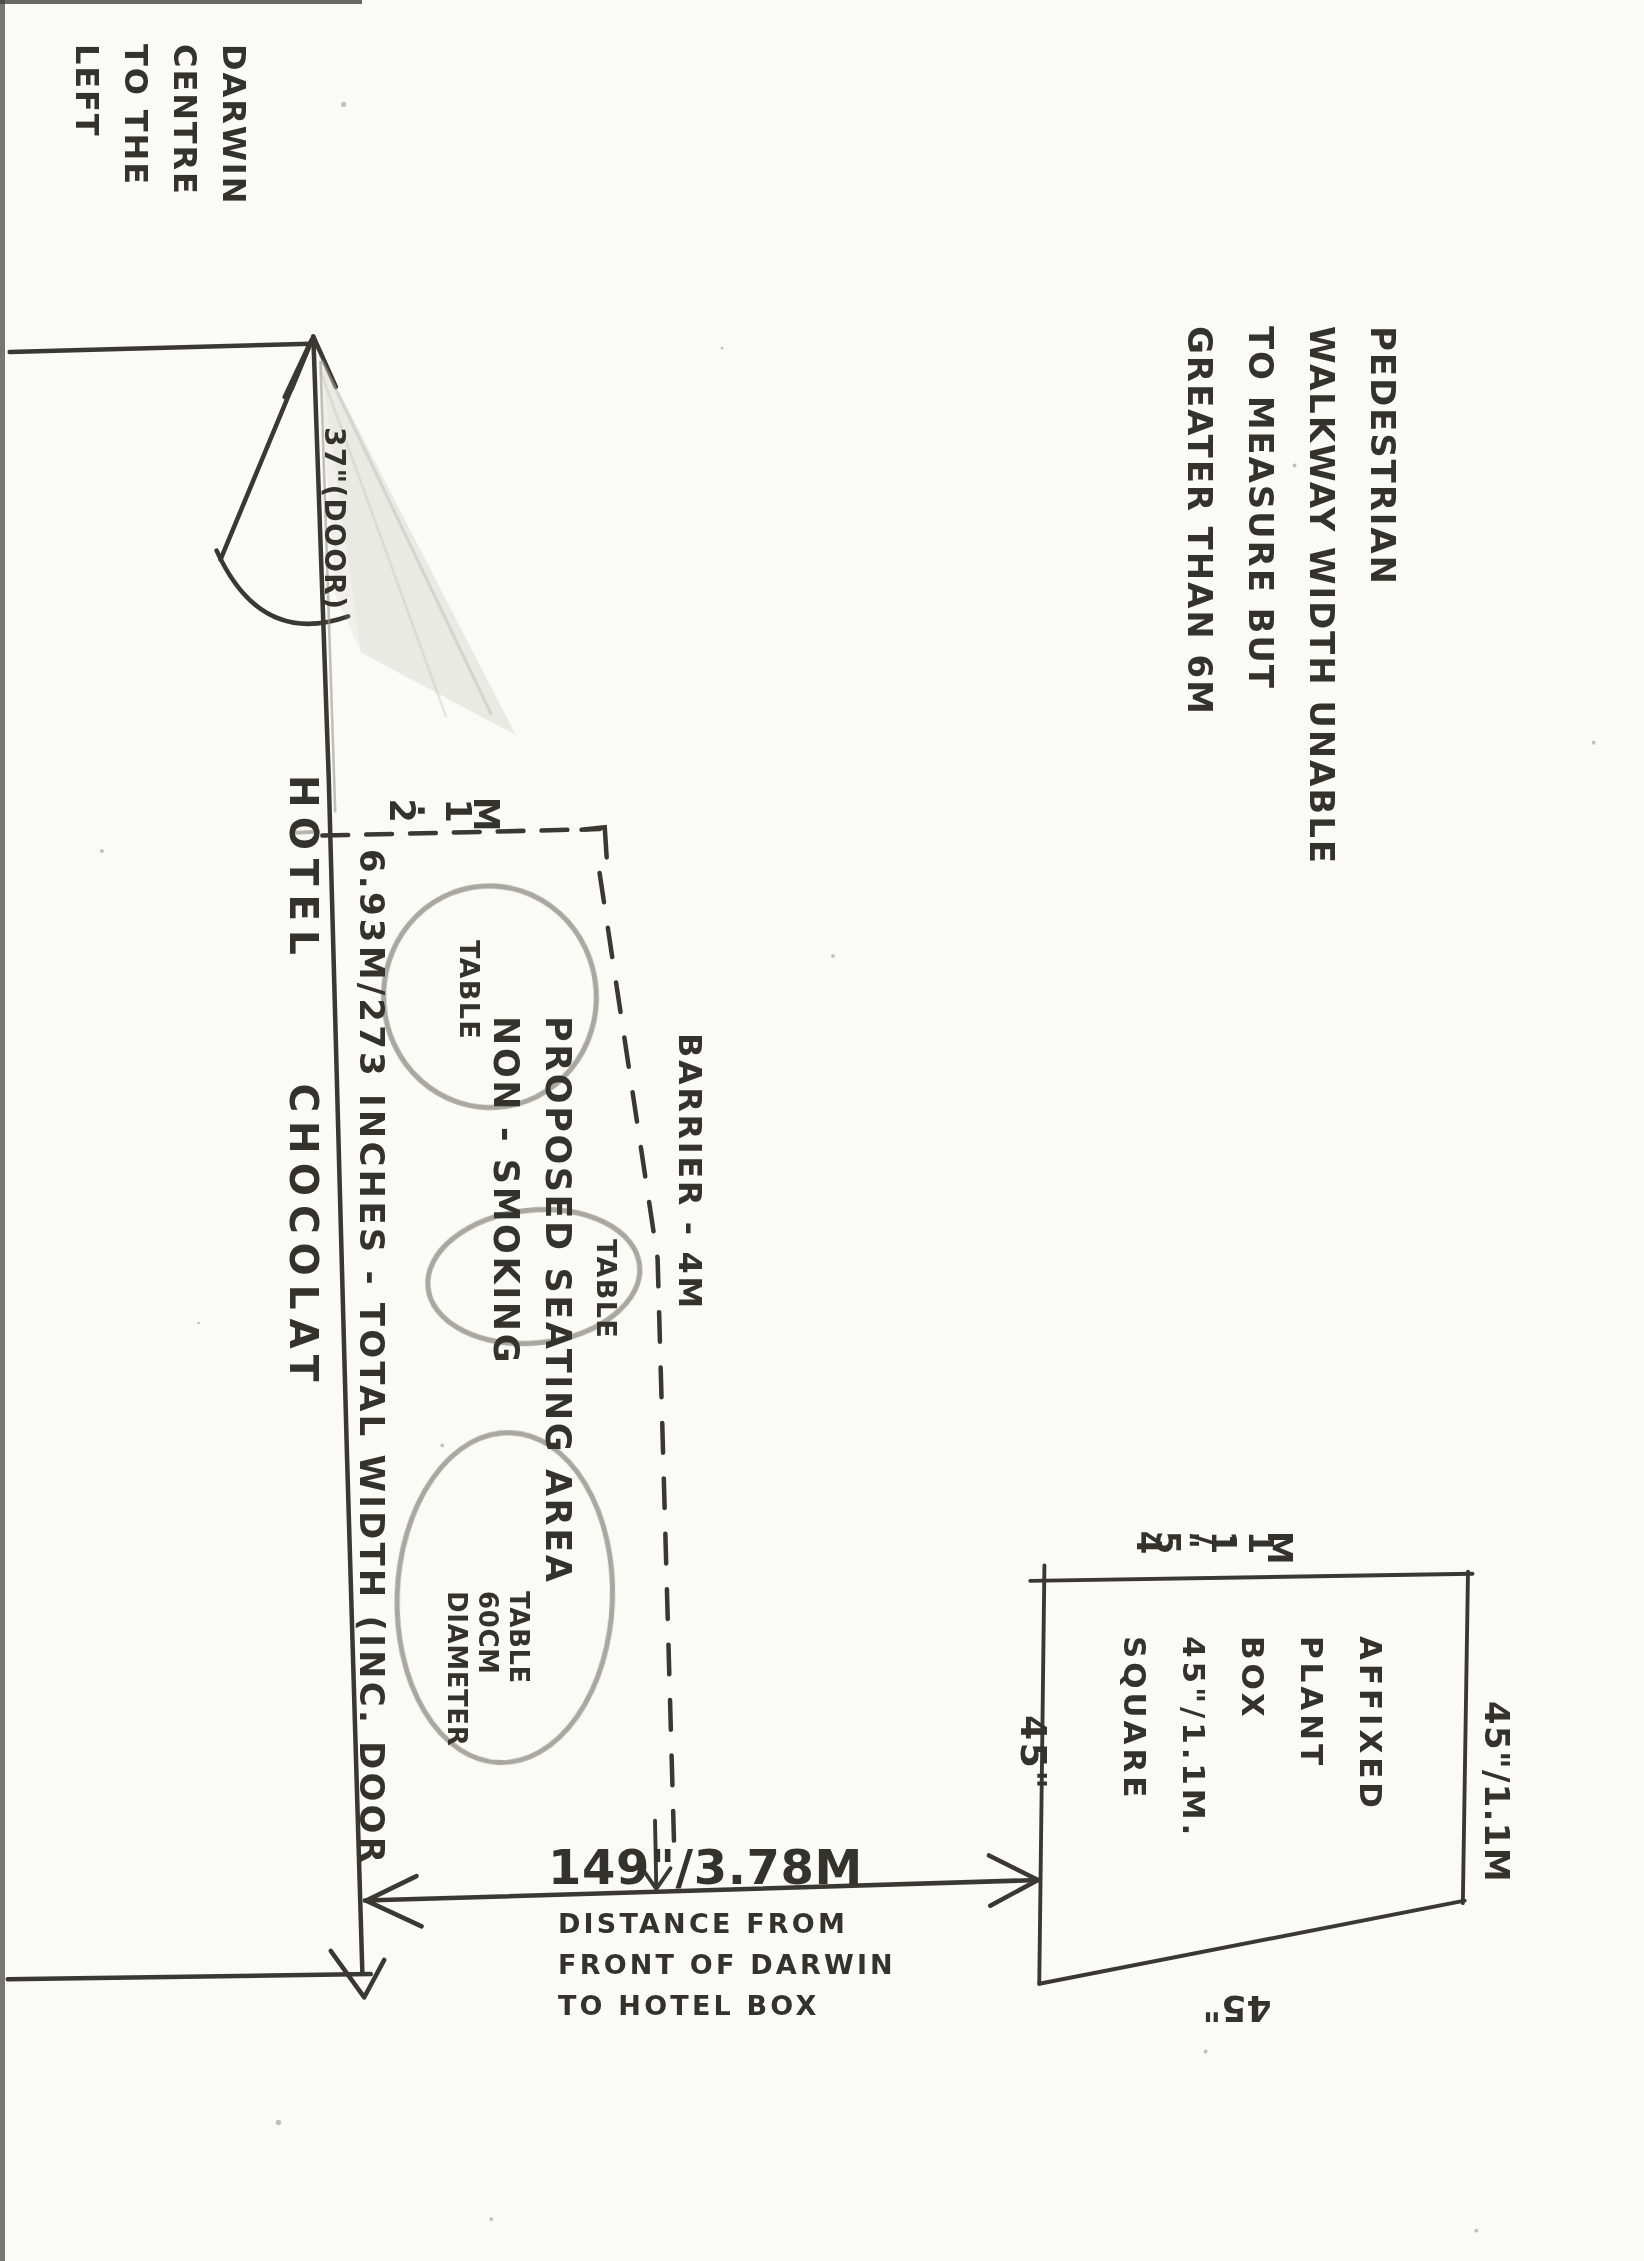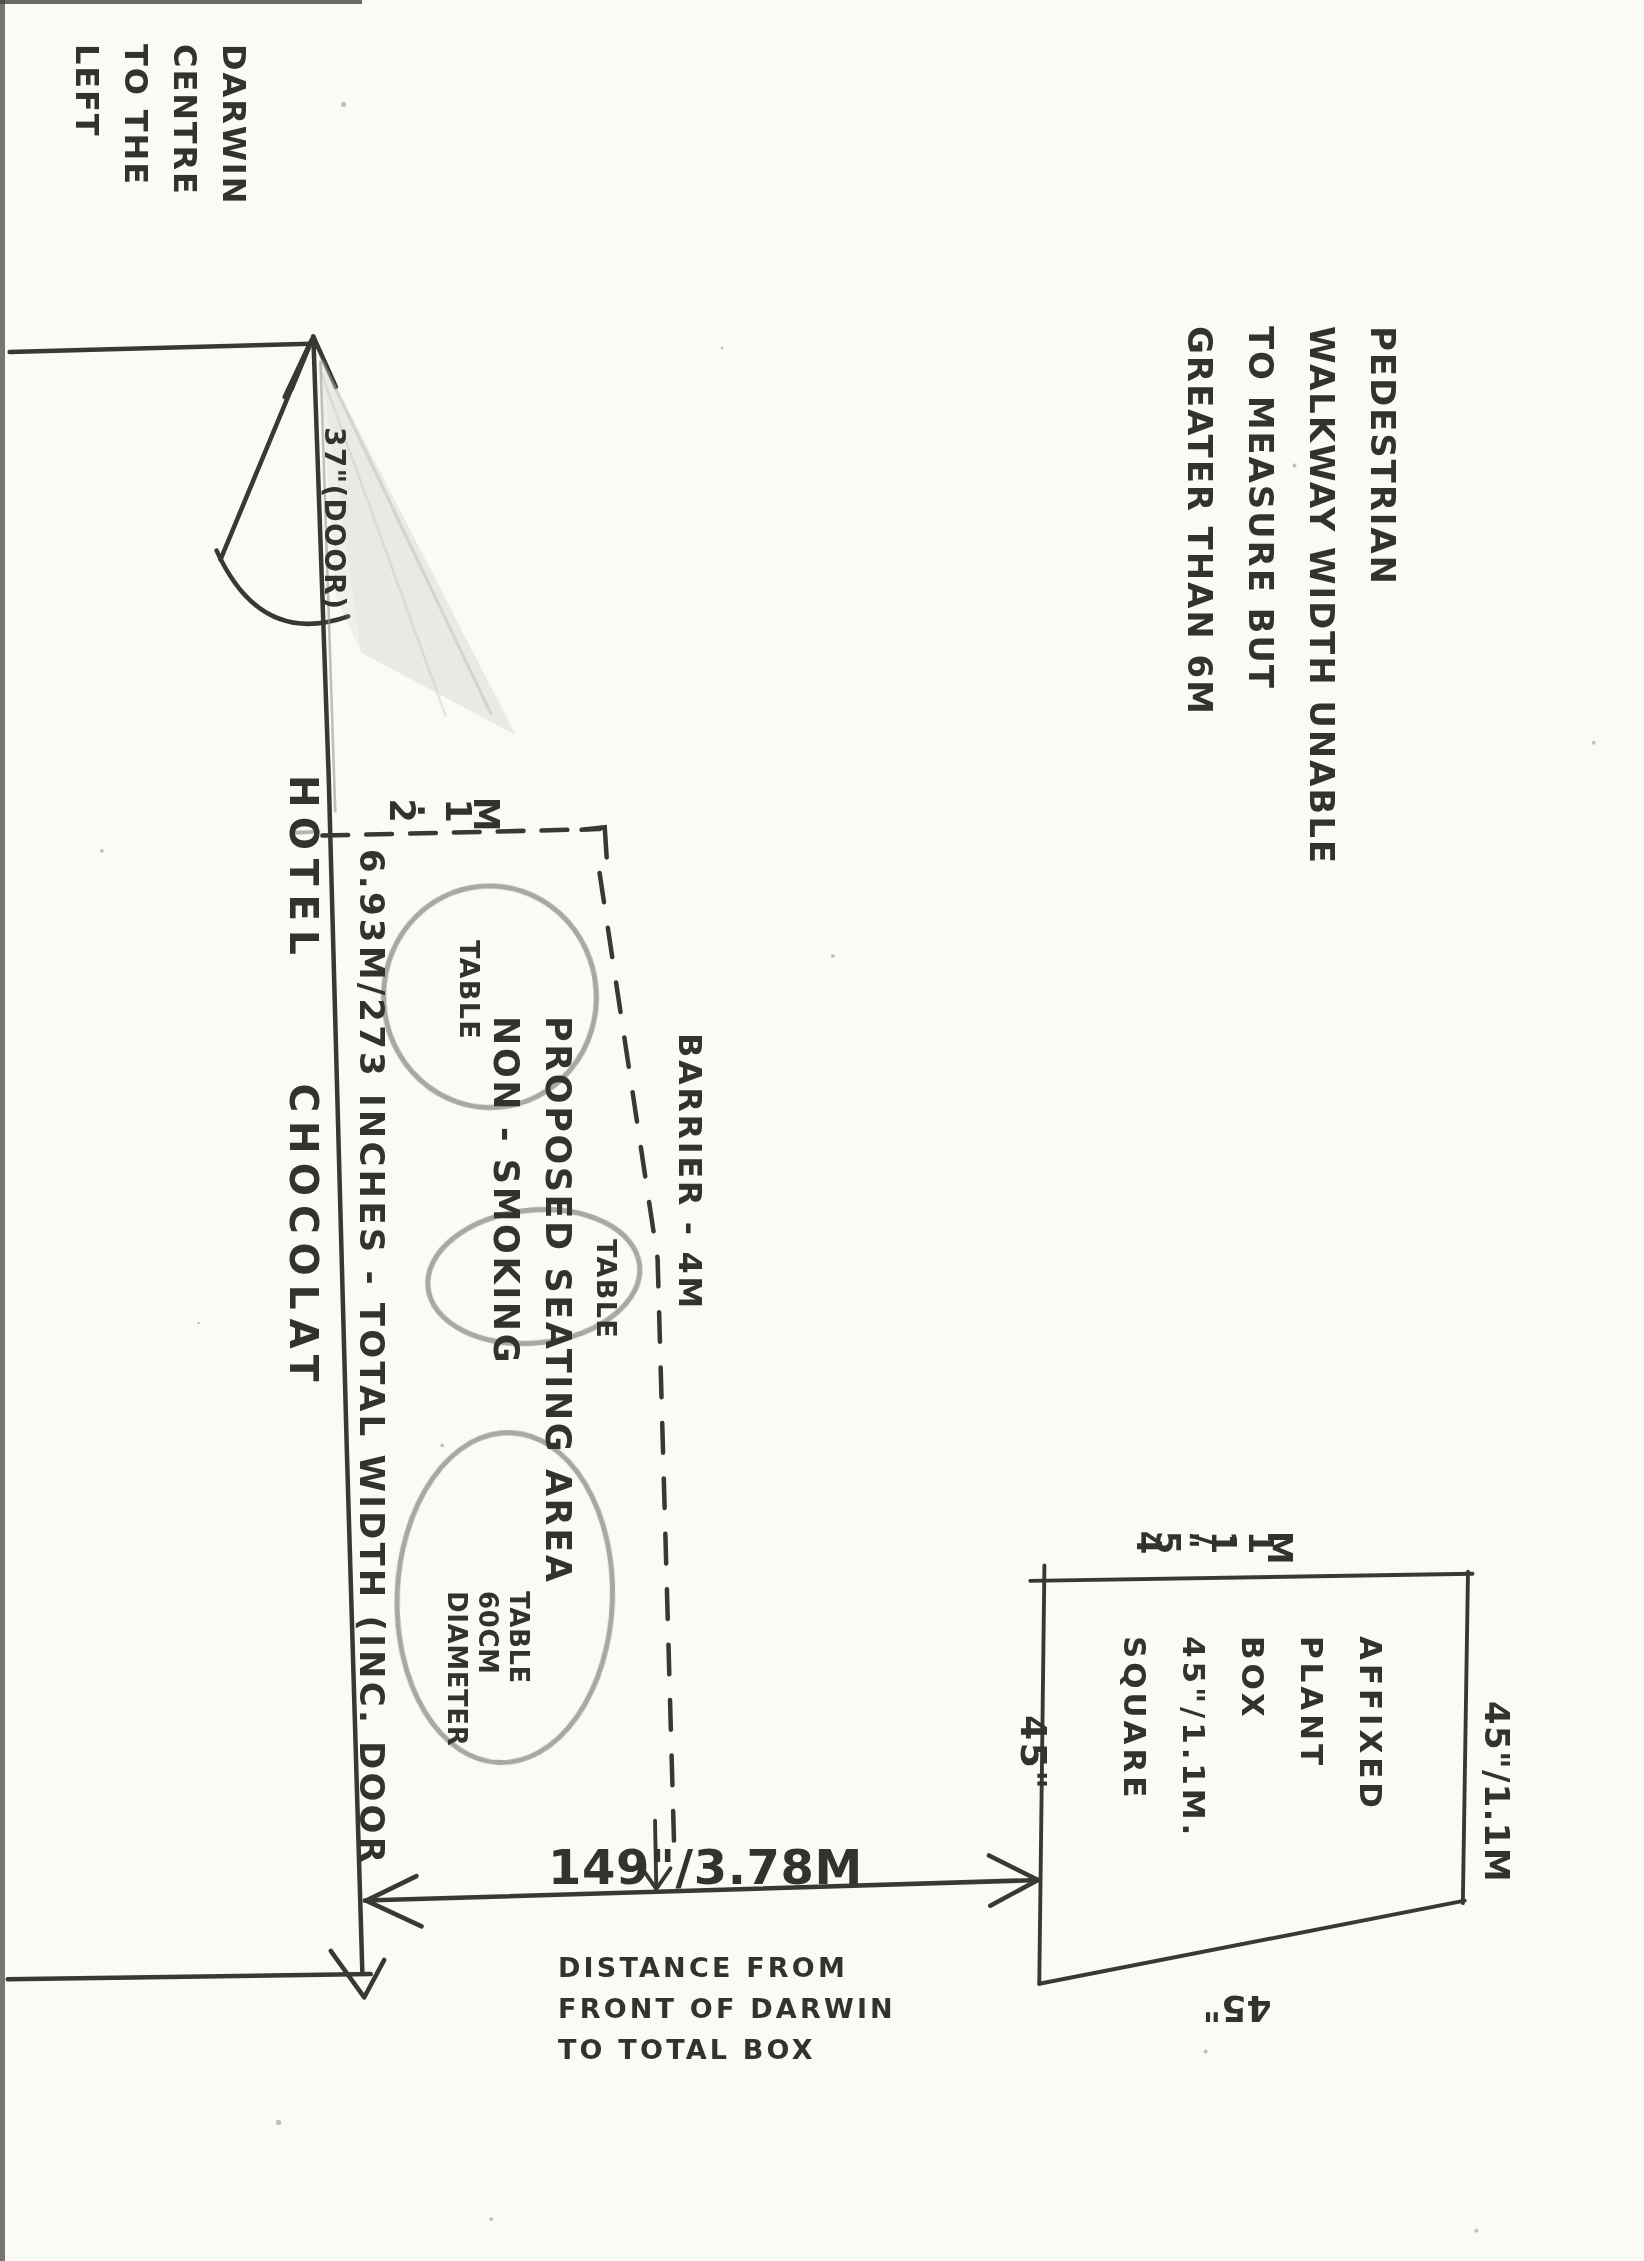--- a/index.html
+++ b/index.html
@@ -127,24 +127,24 @@
 <div class="lbl rot90" style="left:622px; top:1239px; font-size:27px; letter-spacing:1.3px;">TABLE</div>
 
 <div class="lbl rot90" style="left:534px; top:1591px; font-size:26px; line-height:31px; letter-spacing:0.6px;">
   <div class="ln">TABLE</div>
   <div class="ln">60CM</div>
   <div class="ln">DIAMETER</div>
 </div>
 
 <div class="lbl" style="left:548px; top:1839px; font-size:48px; letter-spacing:0.6px;">149"/3.78M</div>
 
-<div class="lbl" style="left:558px; top:1903px; font-size:27px; line-height:41px; letter-spacing:3.2px;margin-top:44px;">
+<div class="lbl" style="left:558px; top:1903px; font-size:27px; line-height:41px; letter-spacing:3.2px;">
   <div class="ln">DISTANCE FROM</div>
   <div class="ln">FRONT OF DARWIN</div>
-  <div class="ln">TO TOTAL BOX</div>
+  <div class="ln">TO HOTEL BOX</div>
 </div>
 
 <div class="lbl" style="left:1140px; top:1520px; font-size:34px; --cw:0.55em;"><span class="cr">4</span><span class="cr">5</span><span class="cr">"</span><span class="cr">/</span><span class="cr">1</span><span class="cr">.</span><span class="cr">1</span><span class="cr">M</span></div>
 
 <div class="lbl rot90" style="left:1517px; top:1701px; font-size:34px; letter-spacing:1.3px;">45"/1.1M</div>
 
 <div class="lbl rot90" style="left:1054px; top:1715px; font-size:36px; letter-spacing:2.6px;">45"</div>
 
 <div class="lbl rot180" style="left:1179px; top:1987px; font-size:36px; width:116px; text-align:center;">45"</div>
 

